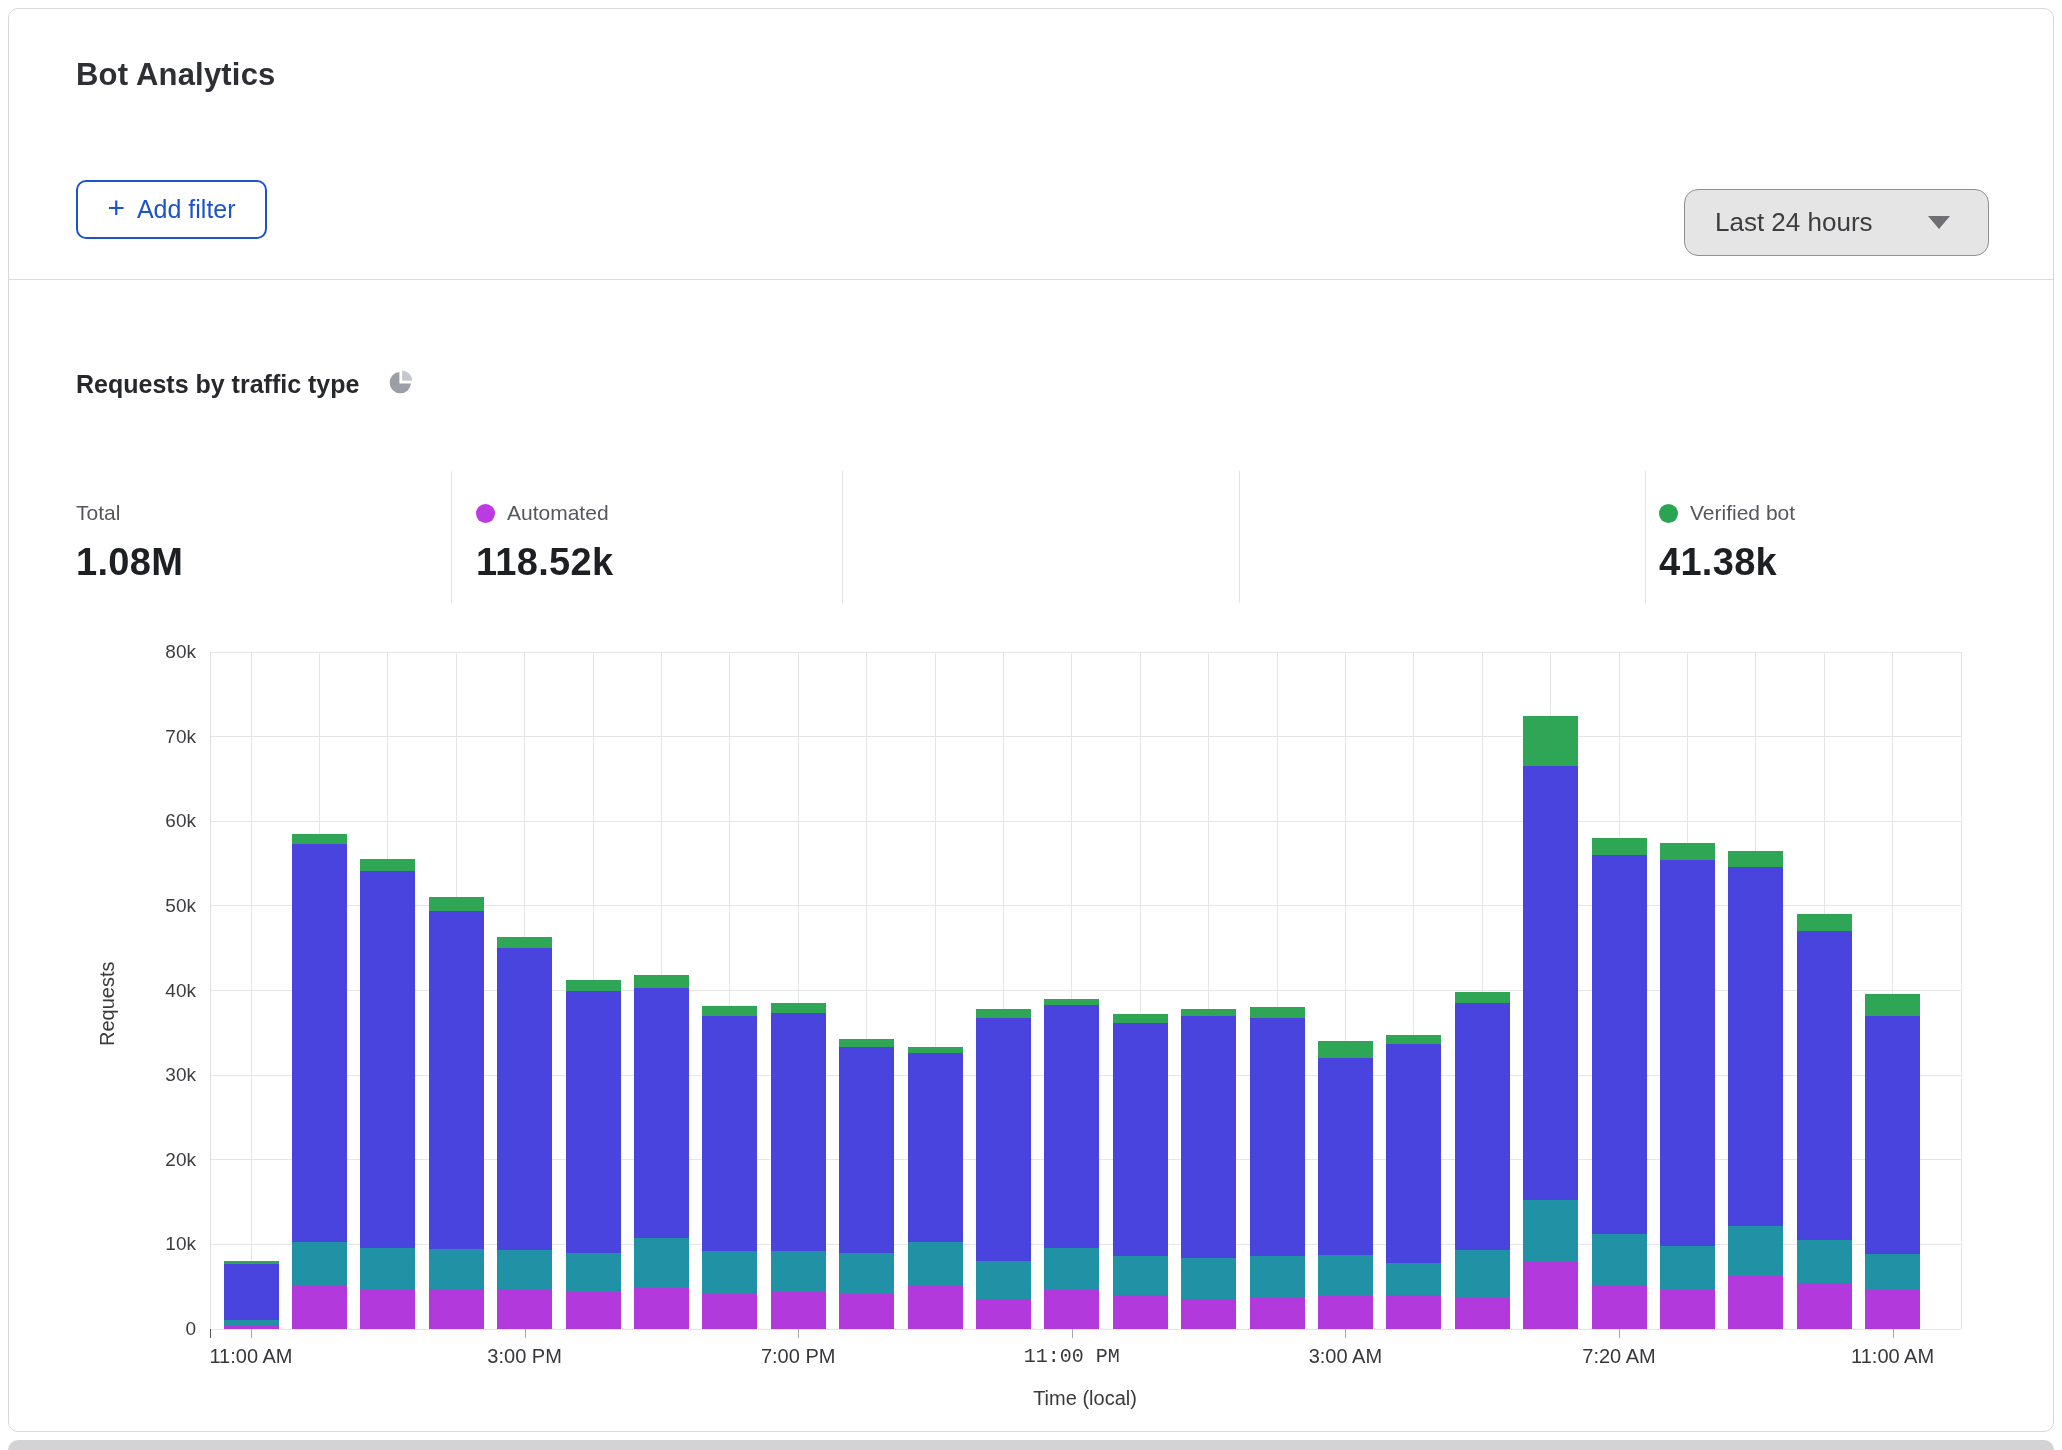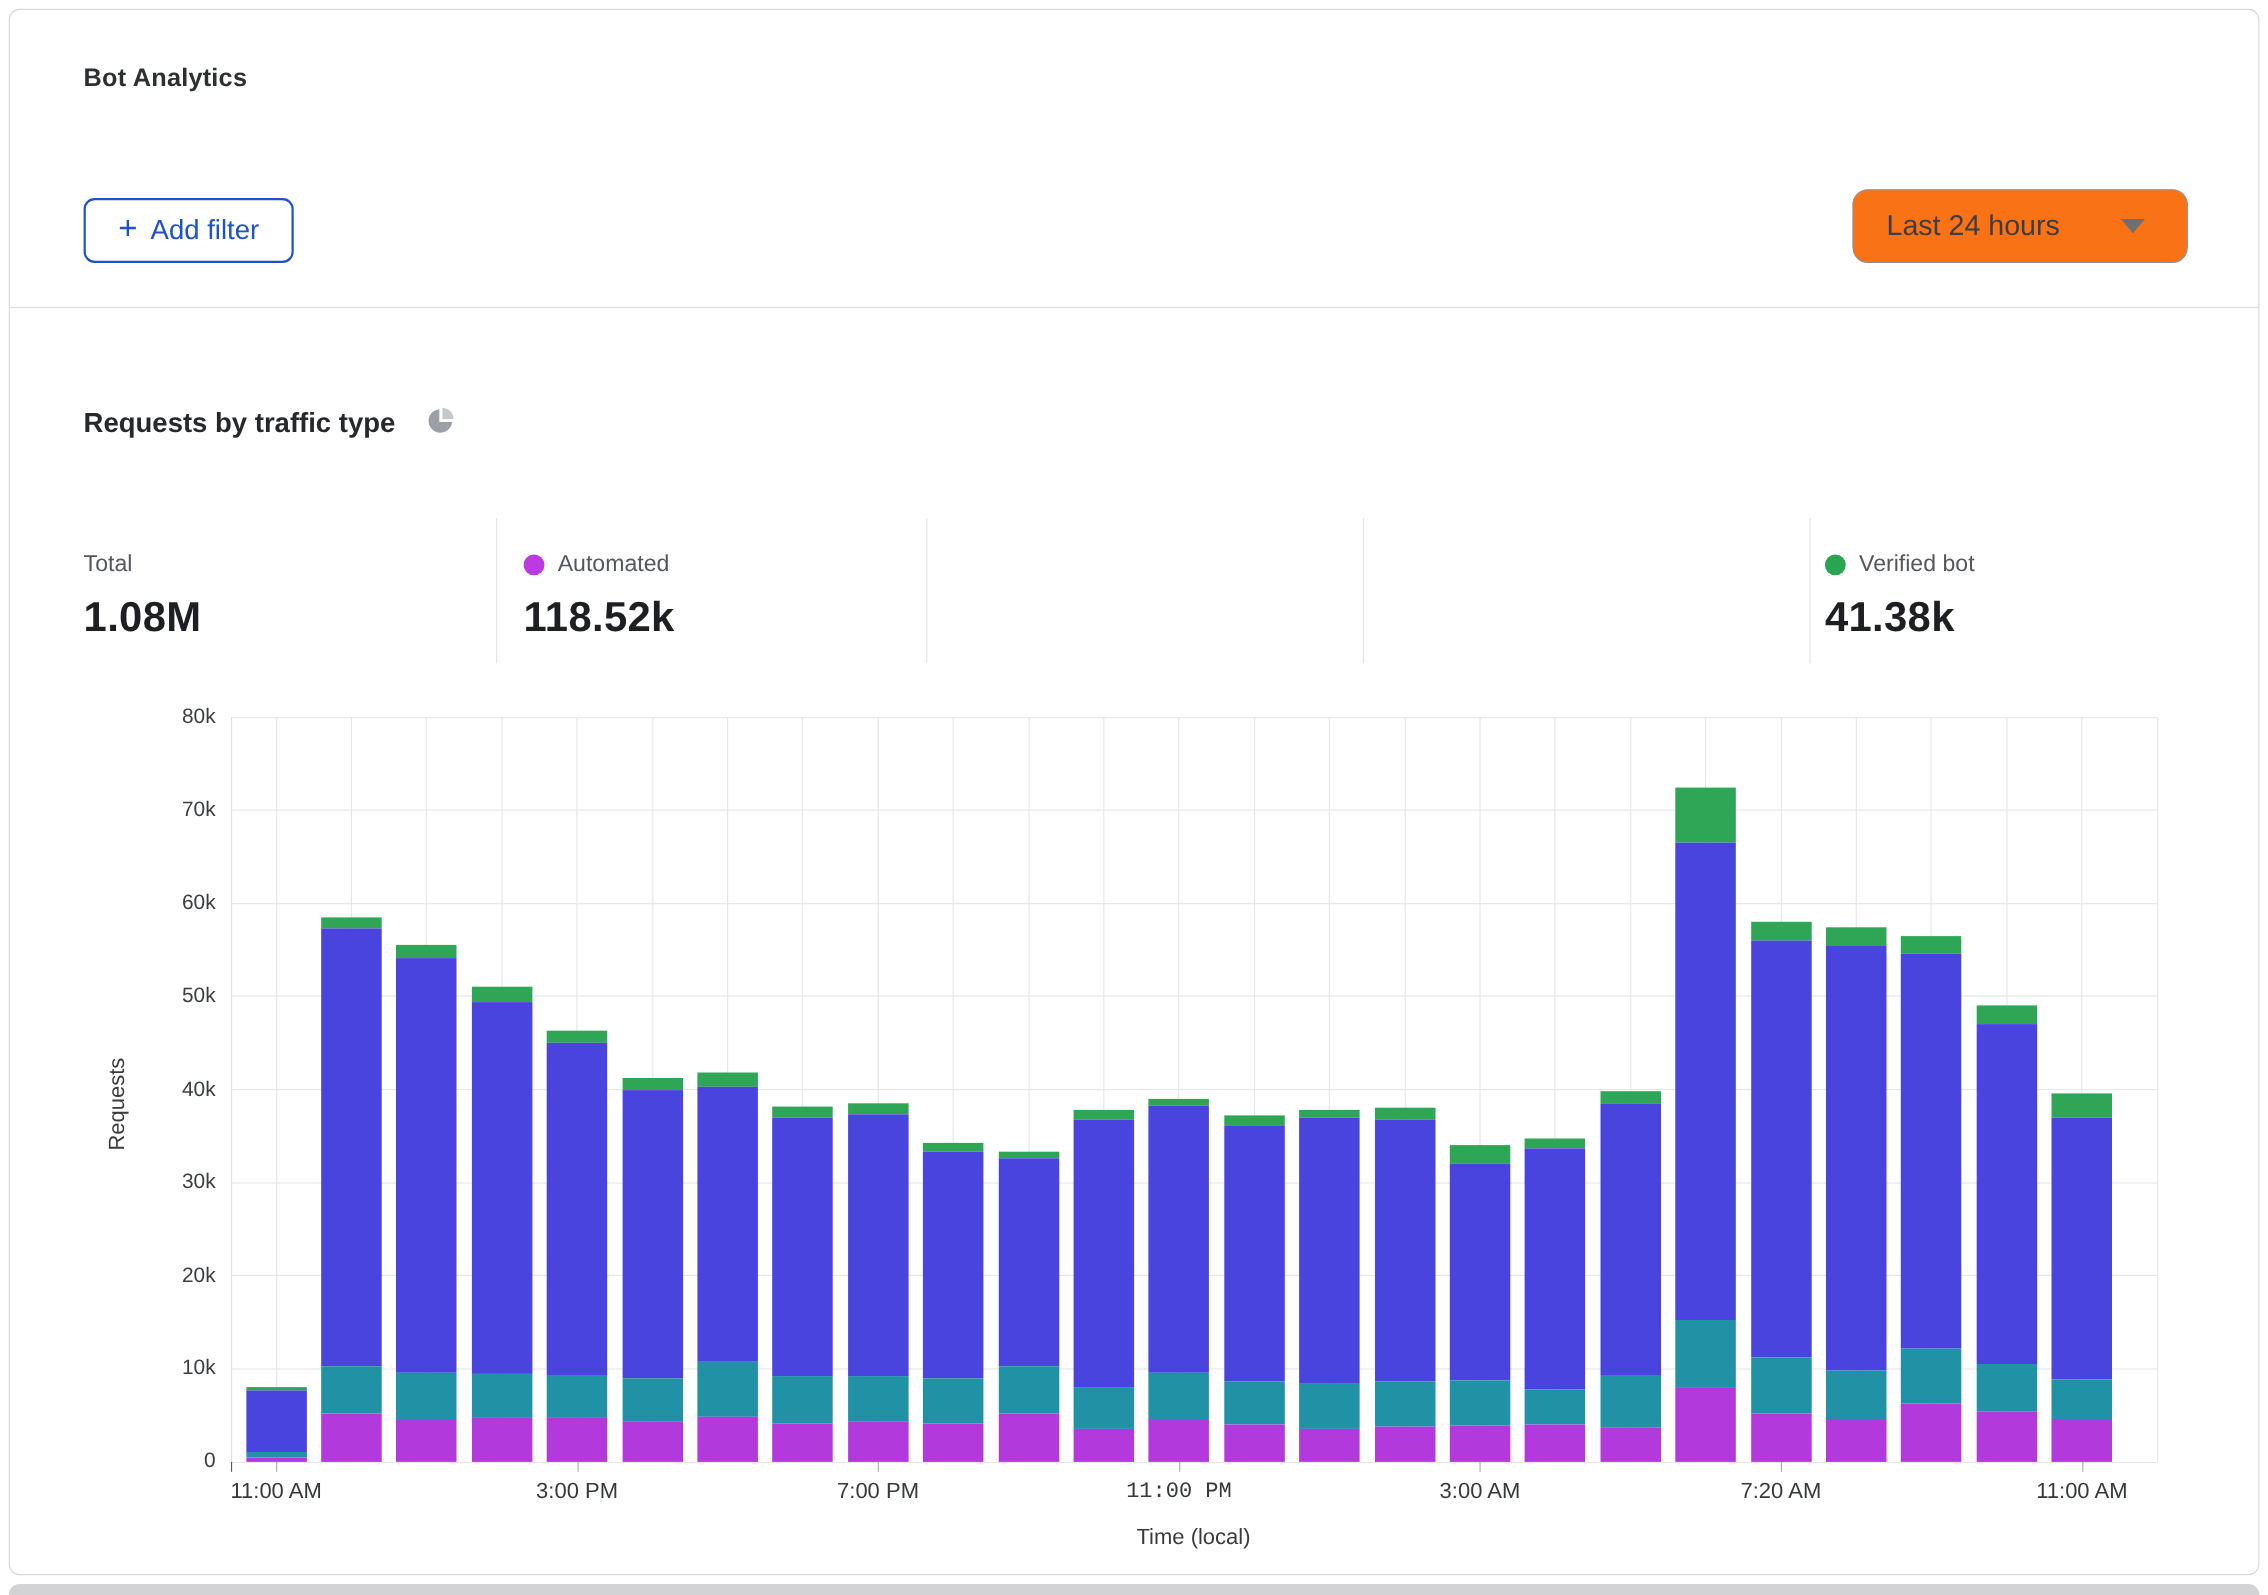--- a/index.html
+++ b/index.html
@@ -2,34 +2,34 @@
 <html><head>
 <meta charset="utf-8">
 <style>
   * { margin:0; padding:0; box-sizing:border-box; }
   html,body { width:2062px; height:1450px; background:#ffffff; font-family:"Liberation Sans", sans-serif; }
   #card {
     position:absolute; left:8px; top:8px; width:2046px; height:1424px;
     background:#fff; border:1px solid #d7d7da; border-radius:10px;
   }
   
-  #page-title { position:absolute; left:67px; top:48px; font-size:23px; font-weight:700; color:#2e2f33; letter-spacing:.2px; }
+  #page-title { position:absolute; left:67px; top:48px; font-size:31px; font-weight:700; color:#2e2f33; letter-spacing:.2px; }
   #header-links { position:absolute; right:52px; top:62px; display:flex; align-items:center; gap:40px; font-size:23px; }
   .hlink { display:flex; align-items:center; gap:11px; color:#2262d3; cursor:pointer; }
   .hlink svg { display:block; }
   #add-filter-btn {
     position:absolute; left:67px; top:171px; width:191px; height:59px;
     border:2px solid #1d52c8; border-radius:10px; background:#fff; color:#1d52c8;
     display:flex; align-items:center; justify-content:center; gap:12px; cursor:pointer;
   }
   #add-filter-btn .plus { font-size:30px; font-weight:400; line-height:1; margin-top:-3px; }
   #add-filter-btn .lbl  { font-size:25px; }
   #time-range {
-    position:absolute; left:1675px; top:163px; width:305px; height:67px;
-    border:1.5px solid #8f8f94; border-radius:14px; background:#f97316;
+    position:absolute; left:1675px; top:180px; width:305px; height:67px;
+    border:1.5px solid #8f8f94; border-radius:14px; background:#e5e5e5;
     display:flex; align-items:center; padding:0 38px 0 30px; cursor:pointer;
   }
   #time-range .val { font-size:26px; color:#3c3d40; flex:1; }
   #time-range .caret { width:0; height:0; border-left:11px solid transparent; border-right:11px solid transparent; border-top:13px solid #6e6e73; }
   #header-divider { position:absolute; left:0; top:270px; width:100%; height:1px; background:#dcdcdf; }
   
   #section-heading { position:absolute; left:67px; top:360px; display:flex; align-items:center; gap:28px; }
   #section-heading .txt { font-size:25px; font-weight:700; color:#27282c; }
   .stat { position:absolute; top:492px; }
   .stat .row { display:flex; align-items:center; gap:12px; }

